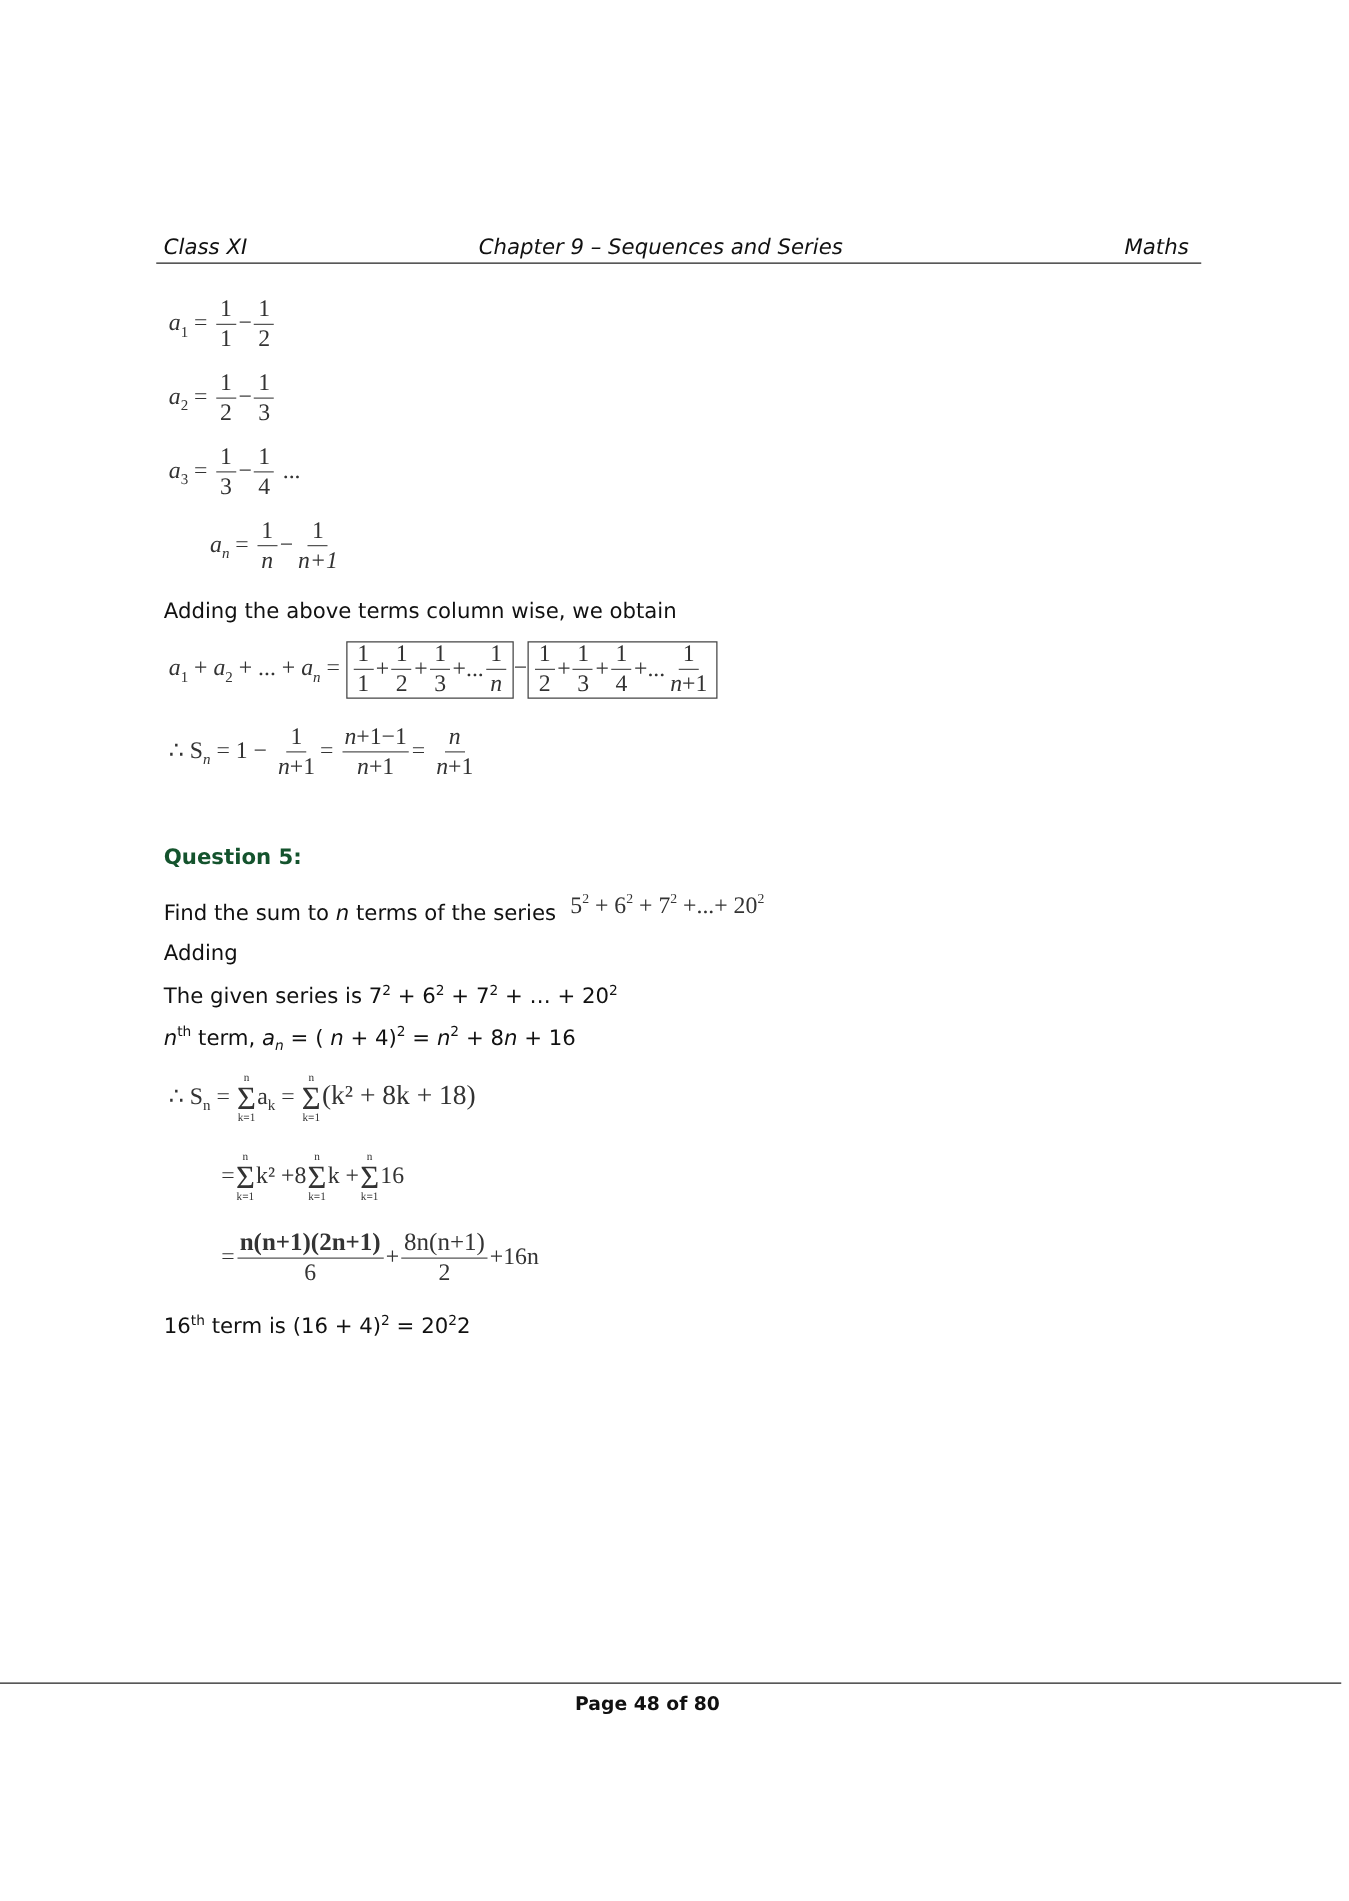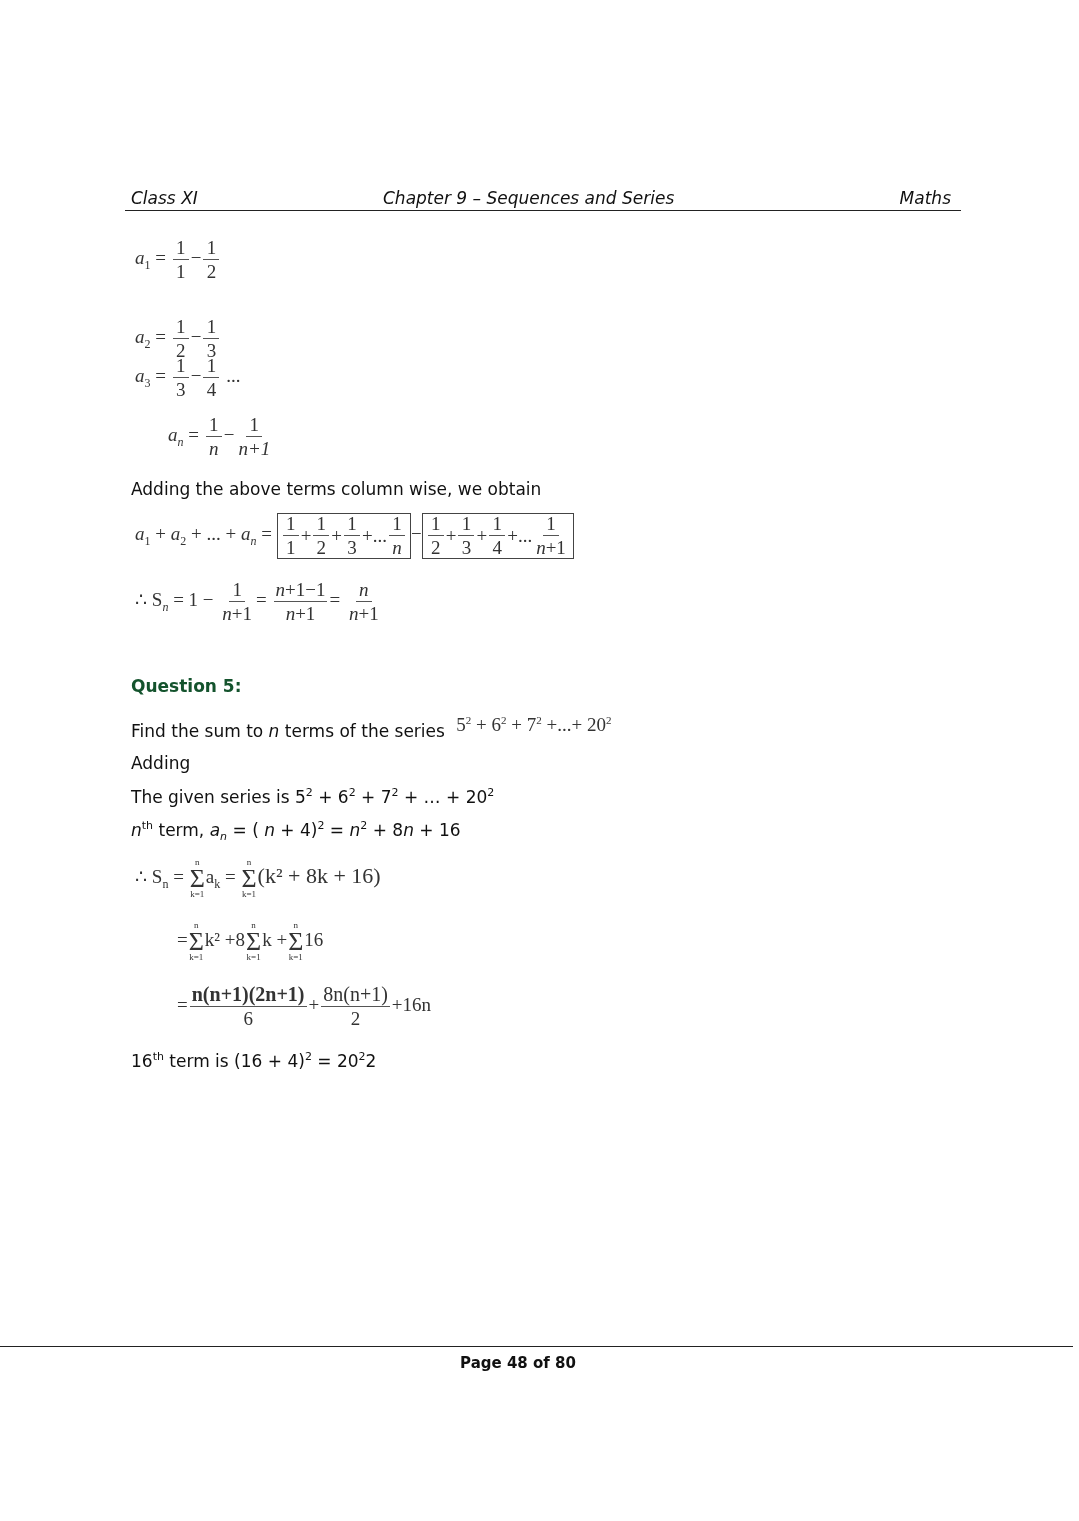--- a/index.html
+++ b/index.html
@@ -44,21 +44,21 @@
 <div class="abs math" style="left:135px; top:238px;">
   <i>a</i><span class="sub">1</span> =
   <span class="frac">
       <span class="num">1</span>
       <span class="den">1</span>
     </span>−<span class="frac">
       <span class="num">1</span>
       <span class="den">2</span>
     </span>
 </div>
-<div class="abs math" style="left:135px; top:297px;margin-top:20px;">
+<div class="abs math" style="left:135px; top:297px;">
   <i>a</i><span class="sub">2</span> =
   <span class="frac">
       <span class="num">1</span>
       <span class="den">2</span>
     </span>−<span class="frac">
       <span class="num">1</span>
       <span class="den">3</span>
     </span>
 </div>
 <div class="abs math" style="left:135px; top:356px;">
@@ -138,39 +138,39 @@
 <div class="abs q-title" style="left:131px; top:676px;">Question 5:</div>
 
 <div class="abs text" style="left:131px; top:720px;">
   <span>Find the sum to </span><i>n</i><span> terms of the series</span>
   <span class="math" style="margin-left:6px; position:relative; top:-6px;">5<sup style="font-size:11px;">2</sup> + 6<sup style="font-size:11px;">2</sup> + 7<sup style="font-size:11px;">2</sup> +...+ 20<sup style="font-size:11px;">2</sup></span>
 </div>
 
 <div class="abs text" style="left:131px; top:753px;">Adding</div>
 
 <div class="abs text" style="left:131px; top:786px;">
-  <span>The given series is 5</span><sup>2</sup><span> + 6</span><sup>2</sup><span> + 7</span><sup>2</sup><span> + … + 20</span><sup>2</sup>
+  <span>The given series is 7</span><sup>2</sup><span> + 6</span><sup>2</sup><span> + 7</span><sup>2</sup><span> + … + 20</span><sup>2</sup>
 </div>
 
 <div class="abs text" style="left:131px; top:819px;">
   <i>n</i><sup>th</sup><span> term, </span><i>a</i><sub><i>n</i></sub><span> = ( </span><i>n</i><span> + 4)</span><sup>2</sup><span> = </span><i>n</i><sup>2</sup><span> + 8</span><i>n</i><span> + 16</span>
 </div>
 
 <div class="abs math" style="left:135px; top:858px; color:#333;">
   <span>∴ S</span><span class="sub">n</span> =
   <span class="sigma">
       <span class="lim">n</span>
       <span class="sym">Σ</span>
       <span class="lim">k=1</span>
     </span><span>a</span><span class="sub">k</span> =
   <span class="sigma">
       <span class="lim">n</span>
       <span class="sym">Σ</span>
       <span class="lim">k=1</span>
-    </span><span style="font-size:22px;">(k² + 8k + 16)</span>
+    </span><span style="font-size:22px;">(k² + 8k + 18)</span>
 </div>
 
 <div class="abs math" style="left:177px; top:921px; color:#333;">
   =<span class="sigma">
       <span class="lim">n</span>
       <span class="sym">Σ</span>
       <span class="lim">k=1</span>
     </span><span>k²</span>
   <span>+8</span><span class="sigma">
       <span class="lim">n</span>

